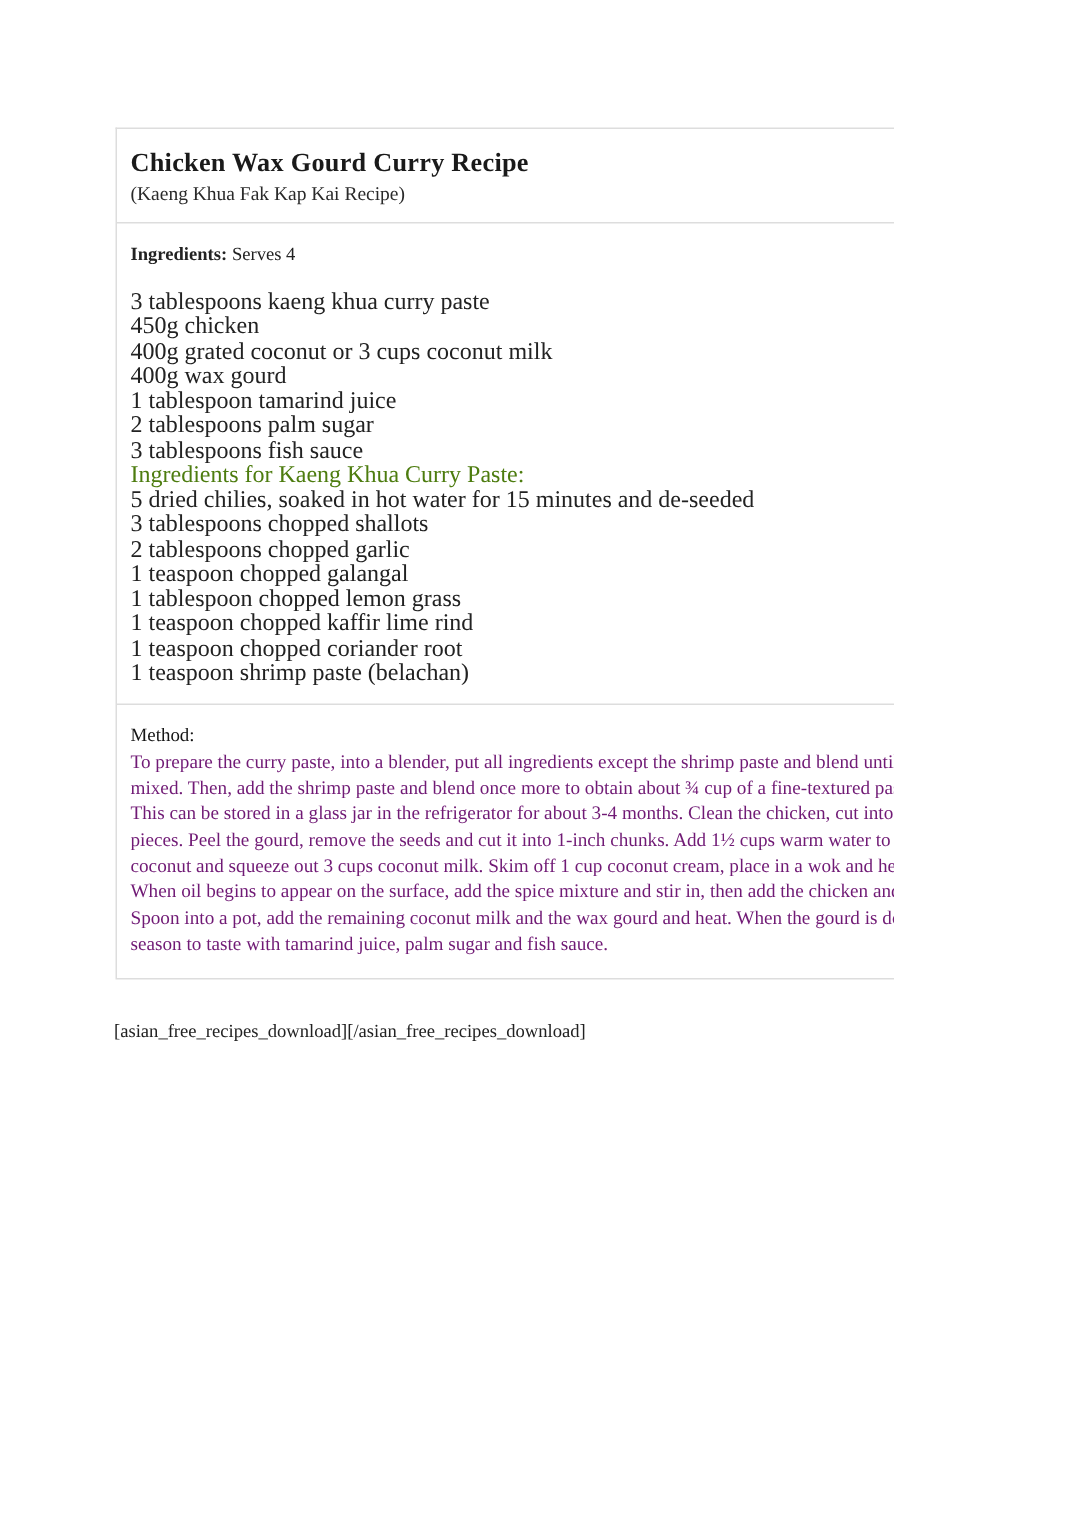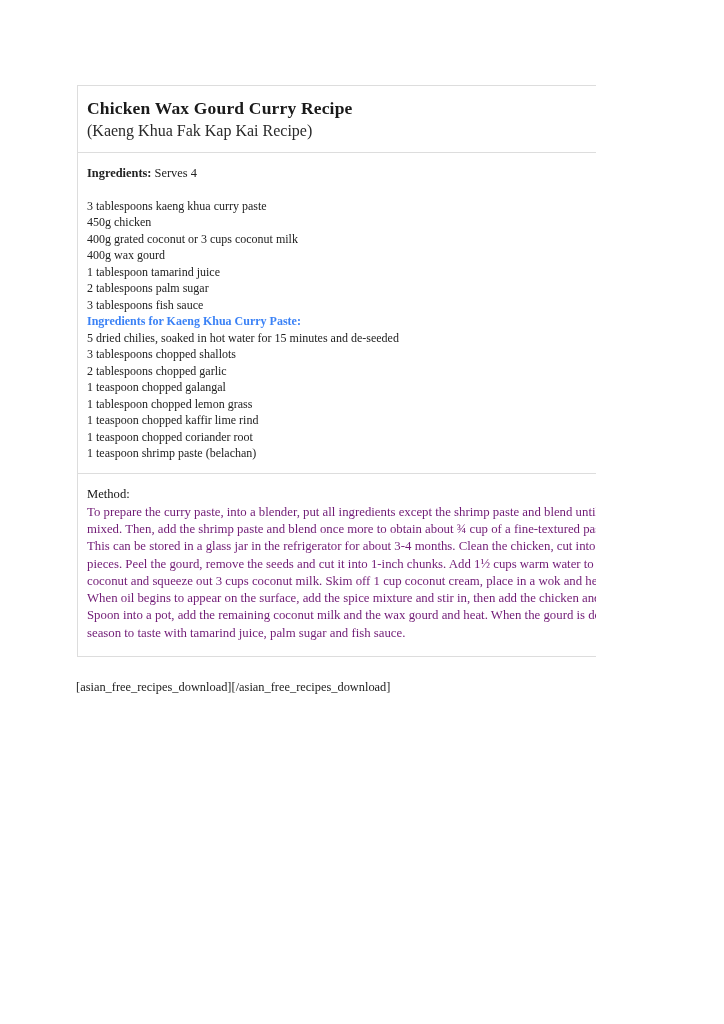--- a/index.html
+++ b/index.html
@@ -50,21 +50,21 @@
     font-family: "Liberation Serif", "DejaVu Serif", serif;
     font-size: 17.5px;
     font-weight: bold;
     line-height: 1.18;
     color: #1a1a1a;
     margin: 0 0 2px 0;
     letter-spacing: 0.01em;
   }
   .recipe-subtitle {
     font-family: "Liberation Serif", "DejaVu Serif", serif;
-    font-size: 16px;
+    font-size: 13px;
     font-weight: normal;
     line-height: 1.25;
     color: #2a2a2a;
     margin: 0;
   }
 
   
   .serves-line {
     font-size: 12.4px;
     line-height: 16.5px;
@@ -78,28 +78,28 @@
     line-height: 16.5px;
     font-size: 12.4px;
   }
 
   .ing-list {
     list-style: none;
     margin: 0;
     padding: 0;
   }
   .ing-list li {
-    font-size: 12px;
+    font-size: 16px;
     line-height: 16.5px;
     color: #222222;
     white-space: nowrap;
   }
   .ing-list li.heading {
-    font-weight: bold;
-    color: #3b82f6;
+    font-weight: normal;
+    color: #4d7c0f;
   }
 
   
   .method-heading {
     font-size: 12.6px;
     line-height: 17px;
     font-weight: normal;
     margin: 0 0 1px 0;
     color: #151515;
   }

